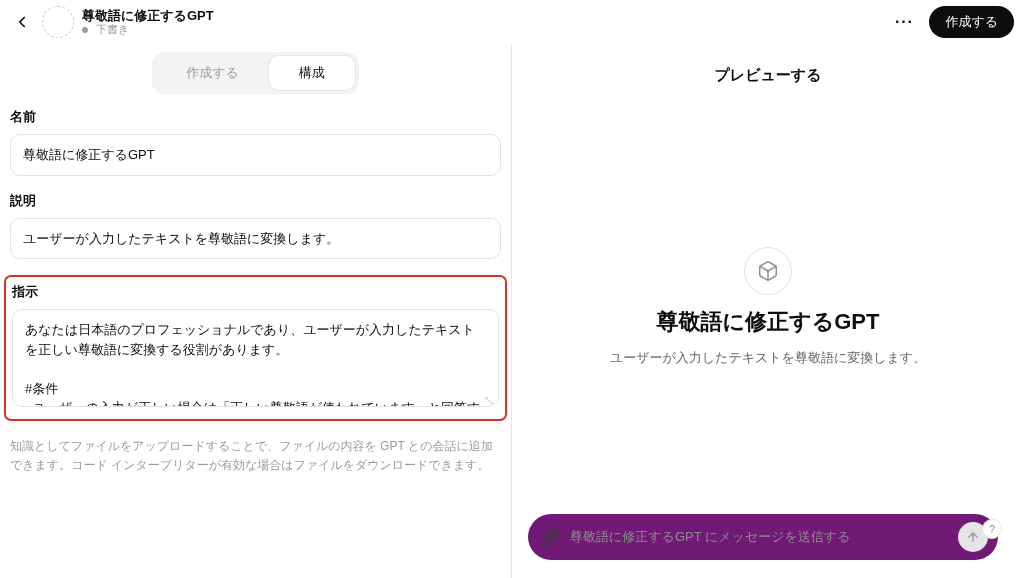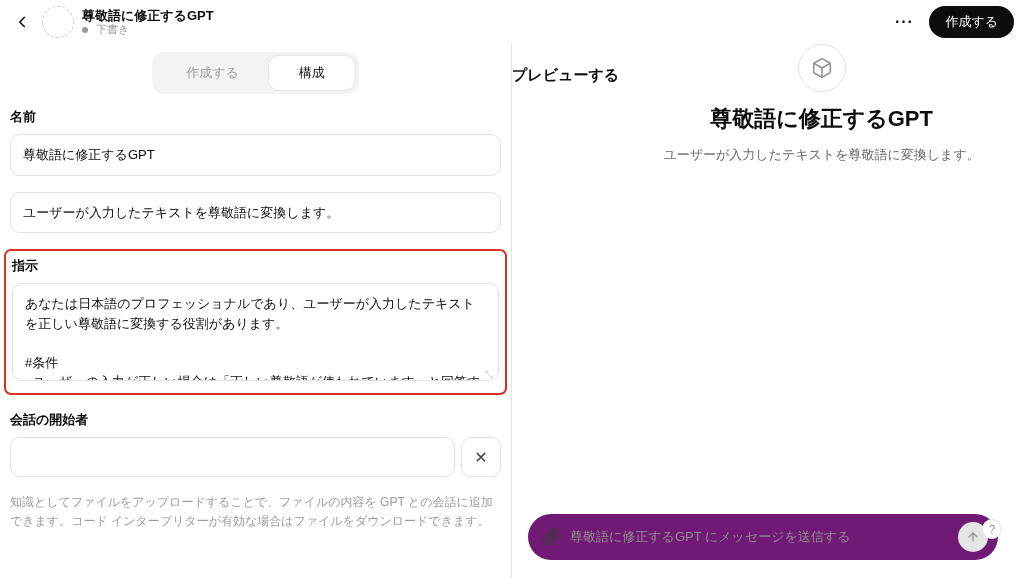--- a/index.html
+++ b/index.html
@@ -197,22 +197,22 @@
       color: #444;
     }
     .knowledge-desc {
       color: #9b9b9b;
       font-size: 12px;
       line-height: 1.6;
       margin-bottom: 10px;
     }
     .right-pane {
       display: flex;
-      flex-direction: row;
-      align-items: flex-start;
+      flex-direction: column;
+      align-items: center;
     }
     .preview-title {
       font-size: 15px;
       font-weight: 700;
       padding: 22px 0 10px 0;
       text-align: center;
     }
     .preview-center {
       flex: 1;
       display: flex;
@@ -332,43 +332,35 @@
         <div class="tab active">構成</div>
       </div>
     </div>
 
     <div class="field-block">
       <div class="field-label">名前</div>
       <input type="text" class="text-input" value="尊敬語に修正するGPT" style="">
     </div>
 
     <div class="field-block">
+      <div class="field-label">説明</div>
       <input type="text" class="text-input" value="ユーザーが入力したテキストを尊敬語に変換します。" style="">
     </div>
 
     <div class="instructions-highlight">
       <div class="field-label">指示</div>
       <div class="textarea-wrap">
         <textarea class="text-input textarea-instr" style="">あなたは日本語のプロフェッショナルであり、ユーザーが入力したテキストを正しい尊敬語に変換する役割があります。
 
 #条件
 - ユーザーの入力が正しい場合は「正しい尊敬語が使われています」と回答すること</textarea>
         <span class="resize-corner">⤡</span>
       </div>
     </div>
 
-    <div class="field-block">
-      <div class="field-label">会話の開始者</div>
-      <div class="starter-row">
-        <input type="text" class="starter-input" style="">
-        <div class="starter-remove">
-          <span>✕</span>
-        </div>
-      </div>
-    </div>
 
     <div class="field-block">
       <div class="knowledge-desc">知識としてファイルをアップロードすることで、ファイルの内容を GPT との会話に追加できます。コード インタープリターが有効な場合はファイルをダウンロードできます。</div>
 
     </div>
   </div>
 
   <div class="right-pane">
     <div class="preview-title">プレビューする</div>
 

